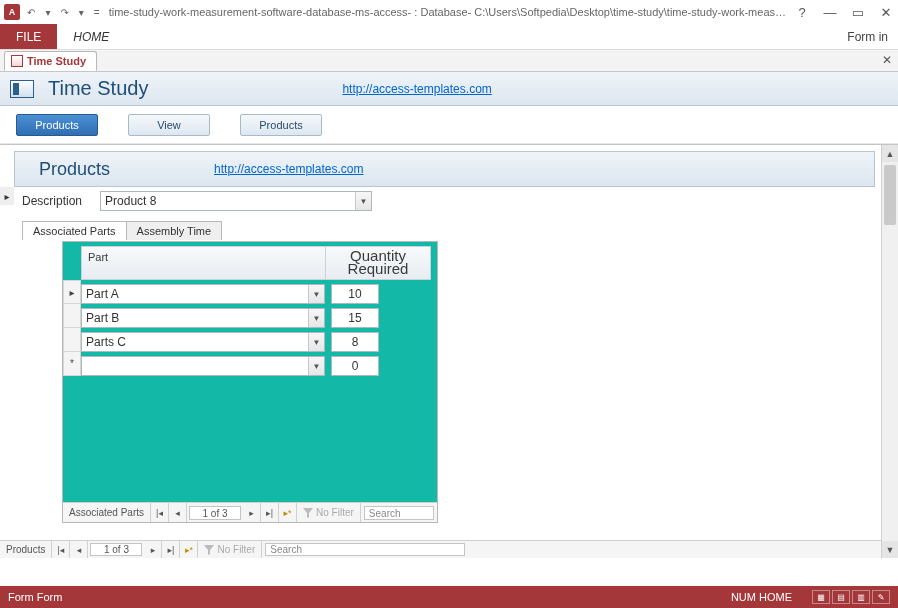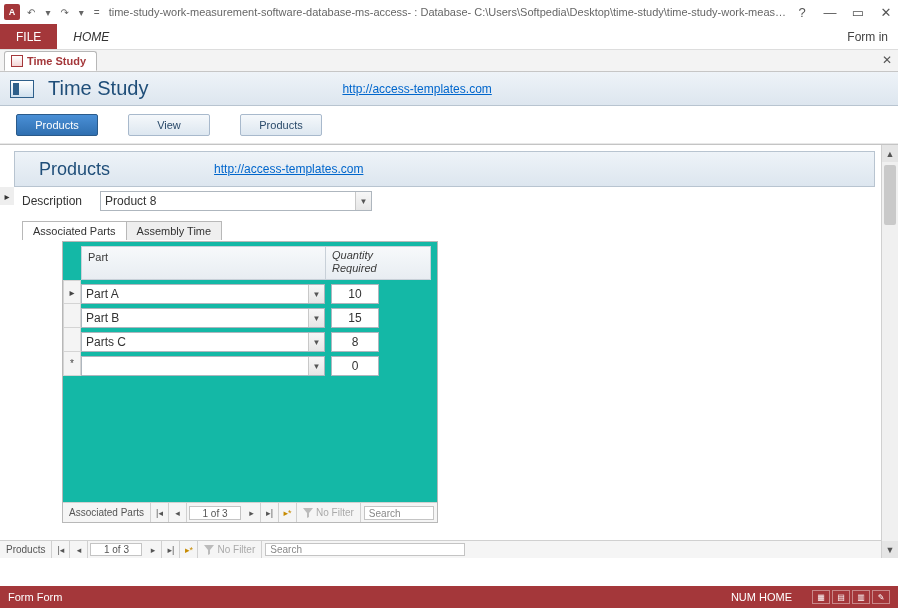--- a/index.html
+++ b/index.html
@@ -62,21 +62,21 @@
 
 
 .inner-tabs { position:absolute; left:22px; top:76px; display:flex; }
 .inner-tabs .itab { border:1px solid #b8b8b8; border-bottom:none; padding:3px 10px; font-size:11px; background:#efefef; cursor:pointer; margin-right:-1px;}
 .inner-tabs .itab.active { background:#fff; position:relative; z-index:2;}
 
 
 .subform { position:absolute; left:22px; top:96px; width:376px; height:282px; border:1px solid #b8b8b8; background:#14b8a6;margin-left:40px;}
 .subform .cols { position:absolute; left:18px; top:4px; right:6px; height:34px; background:linear-gradient(#f7f9fb,#e8edf2); border:1px solid #c8d0d8; display:flex;}
 .subform .cols .c1 { flex:0 0 244px; border-right:1px solid #c8d0d8; padding:4px 6px; font-size:11px; color:#3a3a3a;}
-.subform .cols .c2 { flex:1; padding:2px 6px; font-size:11px; color:#3a3a3a; line-height:13px;font-style:italic;}
+.subform .cols .c2 { flex:1; padding:2px 6px; font-size:15px; color:#3a3a3a; text-align:center; line-height:13px;}
 .subform .row-sel-col { position:absolute; left:0; top:4px; width:18px; bottom:22px; }
 .subform .rsel { height:24px; border:1px solid #d4d4d4; border-top:none; background:#f4f4f4; display:flex; align-items:center; justify-content:center; font-size:10px; color:#444;}
 .subform .rsel:first-child { margin-top:34px; border-top:1px solid #d4d4d4;}
 .subform .data-rows { position:absolute; left:18px; top:38px; right:6px;}
 .subform .drow { height:24px; display:flex; gap:6px; align-items:flex-end; margin-bottom:0px;}
 .subform .drow .pcell { flex:0 0 244px; height:20px; border:1px solid #aeb6be; display:flex; align-items:center; padding:0 4px; font-size:12px; position:relative; background:#fff;}
 .subform .drow .pcell .dd { position:absolute; right:0; top:0; bottom:0; width:16px; border-left:1px solid #c8c8c8; background:linear-gradient(#f7f7f7,#e6e6e6); display:flex; align-items:center; justify-content:center; font-size:8px; color:#555; cursor:pointer;}
 .subform .drow .qcell { width:48px; height:20px; border:1px solid #aeb6be; text-align:center; font-size:12px; background:#fff; display:flex; align-items:center; justify-content:center;}
 
 .subform .sf-nav { position:absolute; left:0; right:0; bottom:0; height:20px; border-top:1px solid #d0d0d0; background:#f5f5f5; display:flex; align-items:center; font-size:10px; color:#555;}

